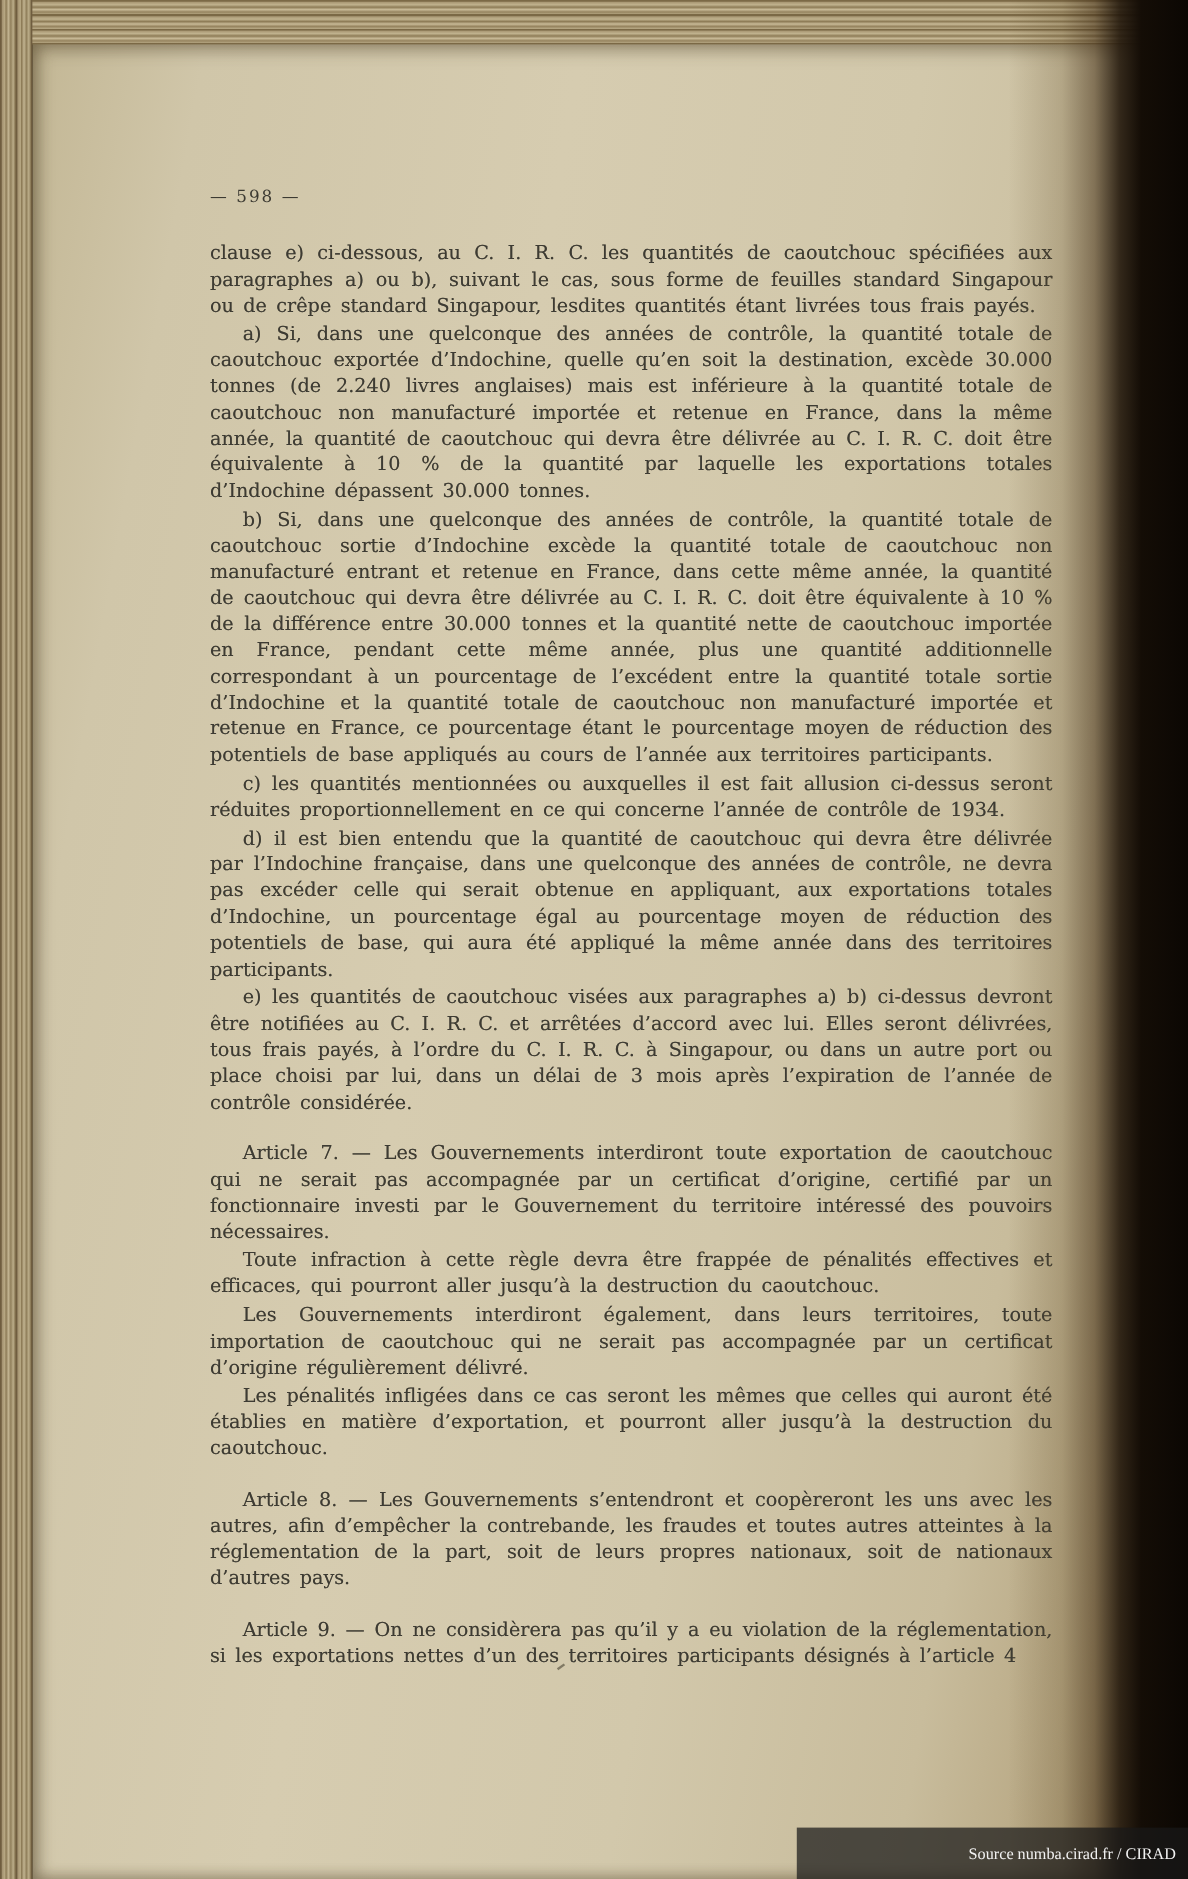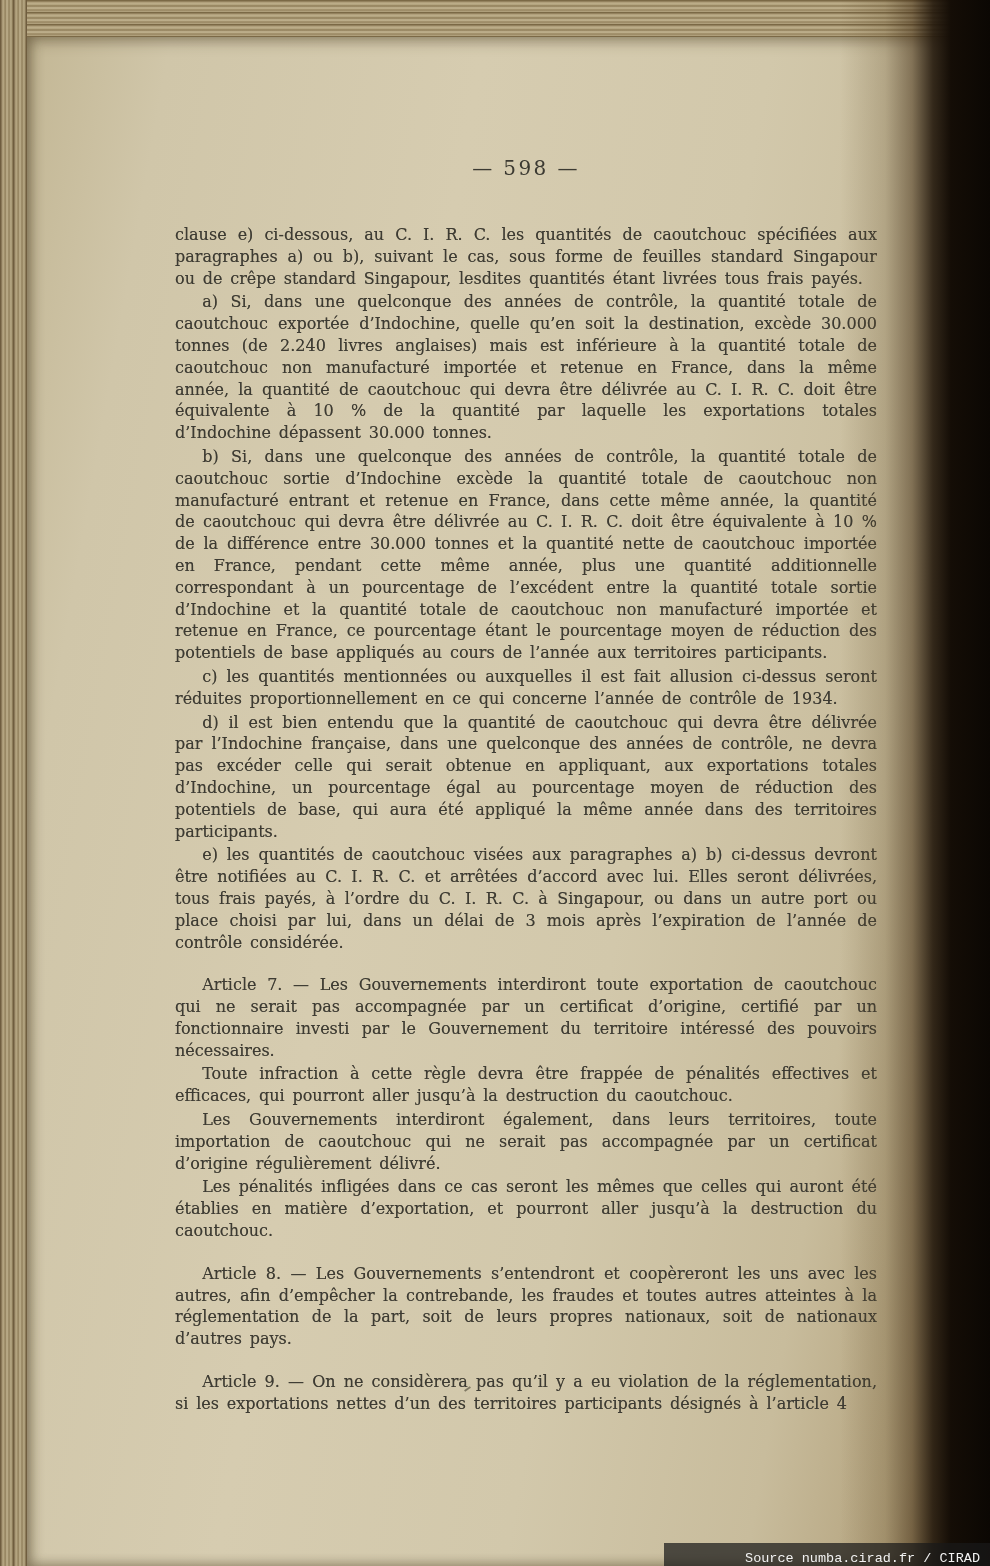--- a/index.html
+++ b/index.html
@@ -79,25 +79,25 @@
     z-index: 4;
   }
 
   .page-inner {
     position: absolute;
     left: 148px; top: 120px;
     width: 702px;
   }
 
   .page-number {
-    text-align: center;
-    font-size: 20px;
+    text-align: left;
+    font-size: 14px;
     letter-spacing: 0.12em;
     color: #3c3a32;
-    margin-bottom: 44px;
+    margin-bottom: 28px;
   }
 
   .text-block {
     font-size: 16px;
     line-height: 21.8px;
     color: #3d3b33;
     text-align: justify;
     word-spacing: 0.17em;
     text-shadow: 0 0 0.4px rgba(60, 55, 40, 0.55);
   }
@@ -112,28 +112,28 @@
     left: 437px; top: 1352px;
     width: 7px; height: 2px;
     background: rgba(60, 55, 40, 0.55);
     transform: rotate(-35deg);
     z-index: 2;
   }
 
   .source-bar {
     position: absolute;
     right: 0; bottom: 0;
-    height: 23px;
+    height: 43px;
     min-width: 290px;
     background: rgba(25, 25, 25, 0.72);
     color: #f2f2f2;
-    font-family: Liberation Mono, monospace;
+    font-family: Liberation Serif, serif;
     font-size: 13.5px;
     display: flex;
-    align-items: flex-end;
+    align-items: center;
     justify-content: flex-end;
     padding: 0 10px 0 26px;
     z-index: 6;
   }
 </style>
 </head>
 <body>
 
 <div class="scan">
 

